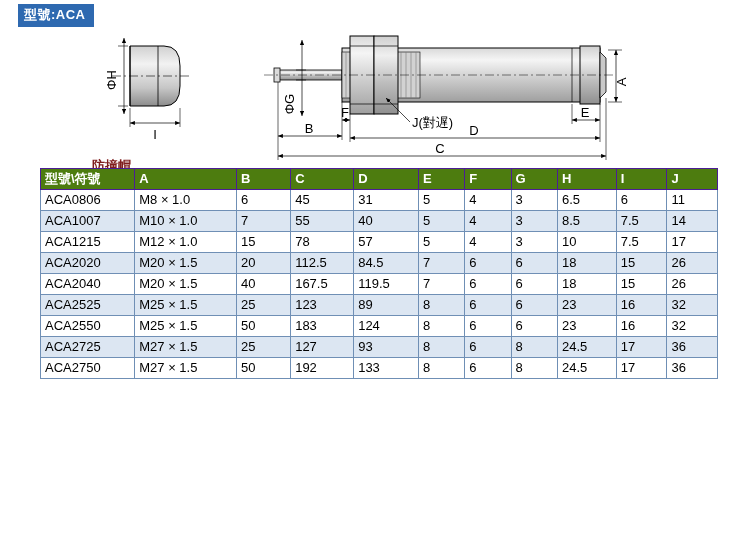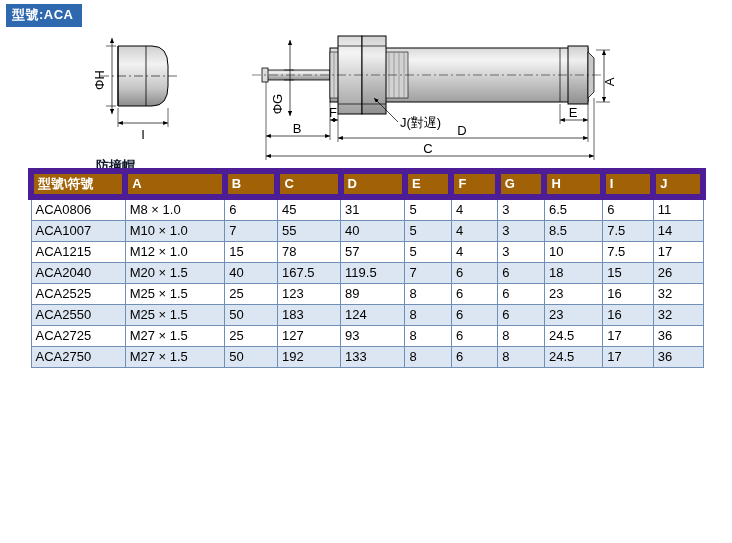--- a/index.html
+++ b/index.html
@@ -4,68 +4,68 @@
 <style>
   html,body{margin:0;padding:0;}
   body{
     width:732px;height:543px;
     background:#ffffff;
     font-family:"Liberation Sans", sans-serif;
     color:#000;
     overflow:hidden;
     position:relative;
   }
-  .page{position:relative;width:636px;height:543px;}
+  .page{position:relative;width:636px;height:543px;margin-left:12px;}
 
   
   .title-tab{
     position:absolute;left:6px;top:4px;
     background:#2e69b0;
     color:#ffffff;
     font-size:13px;
     font-weight:bold;
     padding:2px 8px 3px 6px;
     letter-spacing:0.5px;
   }
 
   
   .drawing{position:absolute;left:0;top:24px;width:732px;height:140px;}
 
   svg{display:block;}
 
   .cap-label{
     position:absolute;
-    left:96px;top:133px;
+    left:80px;top:133px;
     font-size:13px;
     font-weight:bold;
-    color:#0f172a;
+    color:#7f1d1d;
   }
 
   
   .table-wrap{
     position:absolute;left:28px;top:168px;width:678px;
   }
   table{
     border-collapse:collapse;
     width:678px;
     font-size:13px;
   }
   th,td{
     border:1px solid #6f8fb5;
     padding:1px 4px;
     text-align:left;
     height:18px;
     line-height:18px;
     white-space:nowrap;
   }
   thead th{
-    background:#a16207;
+    background:#4d7c0f;
     color:#fff;
     font-weight:bold;
-    border:6px solid #4c1d95;
+    border:1px solid #4c1d95;
   }
   tbody tr:nth-child(odd) td{background:#ffffff;}
   tbody tr:nth-child(even) td{background:#dce6f2;}
 
   
   .c0{width:88px;}
   .c1{width:96px;}
   .c2{width:48px;}
   .c3{width:56px;}
   .c4{width:58px;}
@@ -289,20 +289,33 @@
             <td class="c3">78</td>
             <td class="c4">57</td>
             <td class="c5">5</td>
             <td class="c6">4</td>
             <td class="c7">3</td>
             <td class="c8">10</td>
             <td class="c9">7.5</td>
             <td class="c10">17</td>
           </tr>
           <tr>
+            <td class="c0">ACA2020</td>
+            <td class="c1">M20 × 1.5</td>
+            <td class="c2">20</td>
+            <td class="c3">112.5</td>
+            <td class="c4">84.5</td>
+            <td class="c5">7</td>
+            <td class="c6">6</td>
+            <td class="c7">6</td>
+            <td class="c8">18</td>
+            <td class="c9">15</td>
+            <td class="c10">26</td>
+          </tr>
+          <tr>
             <td class="c0">ACA2040</td>
             <td class="c1">M20 × 1.5</td>
             <td class="c2">40</td>
             <td class="c3">167.5</td>
             <td class="c4">119.5</td>
             <td class="c5">7</td>
             <td class="c6">6</td>
             <td class="c7">6</td>
             <td class="c8">18</td>
             <td class="c9">15</td>

